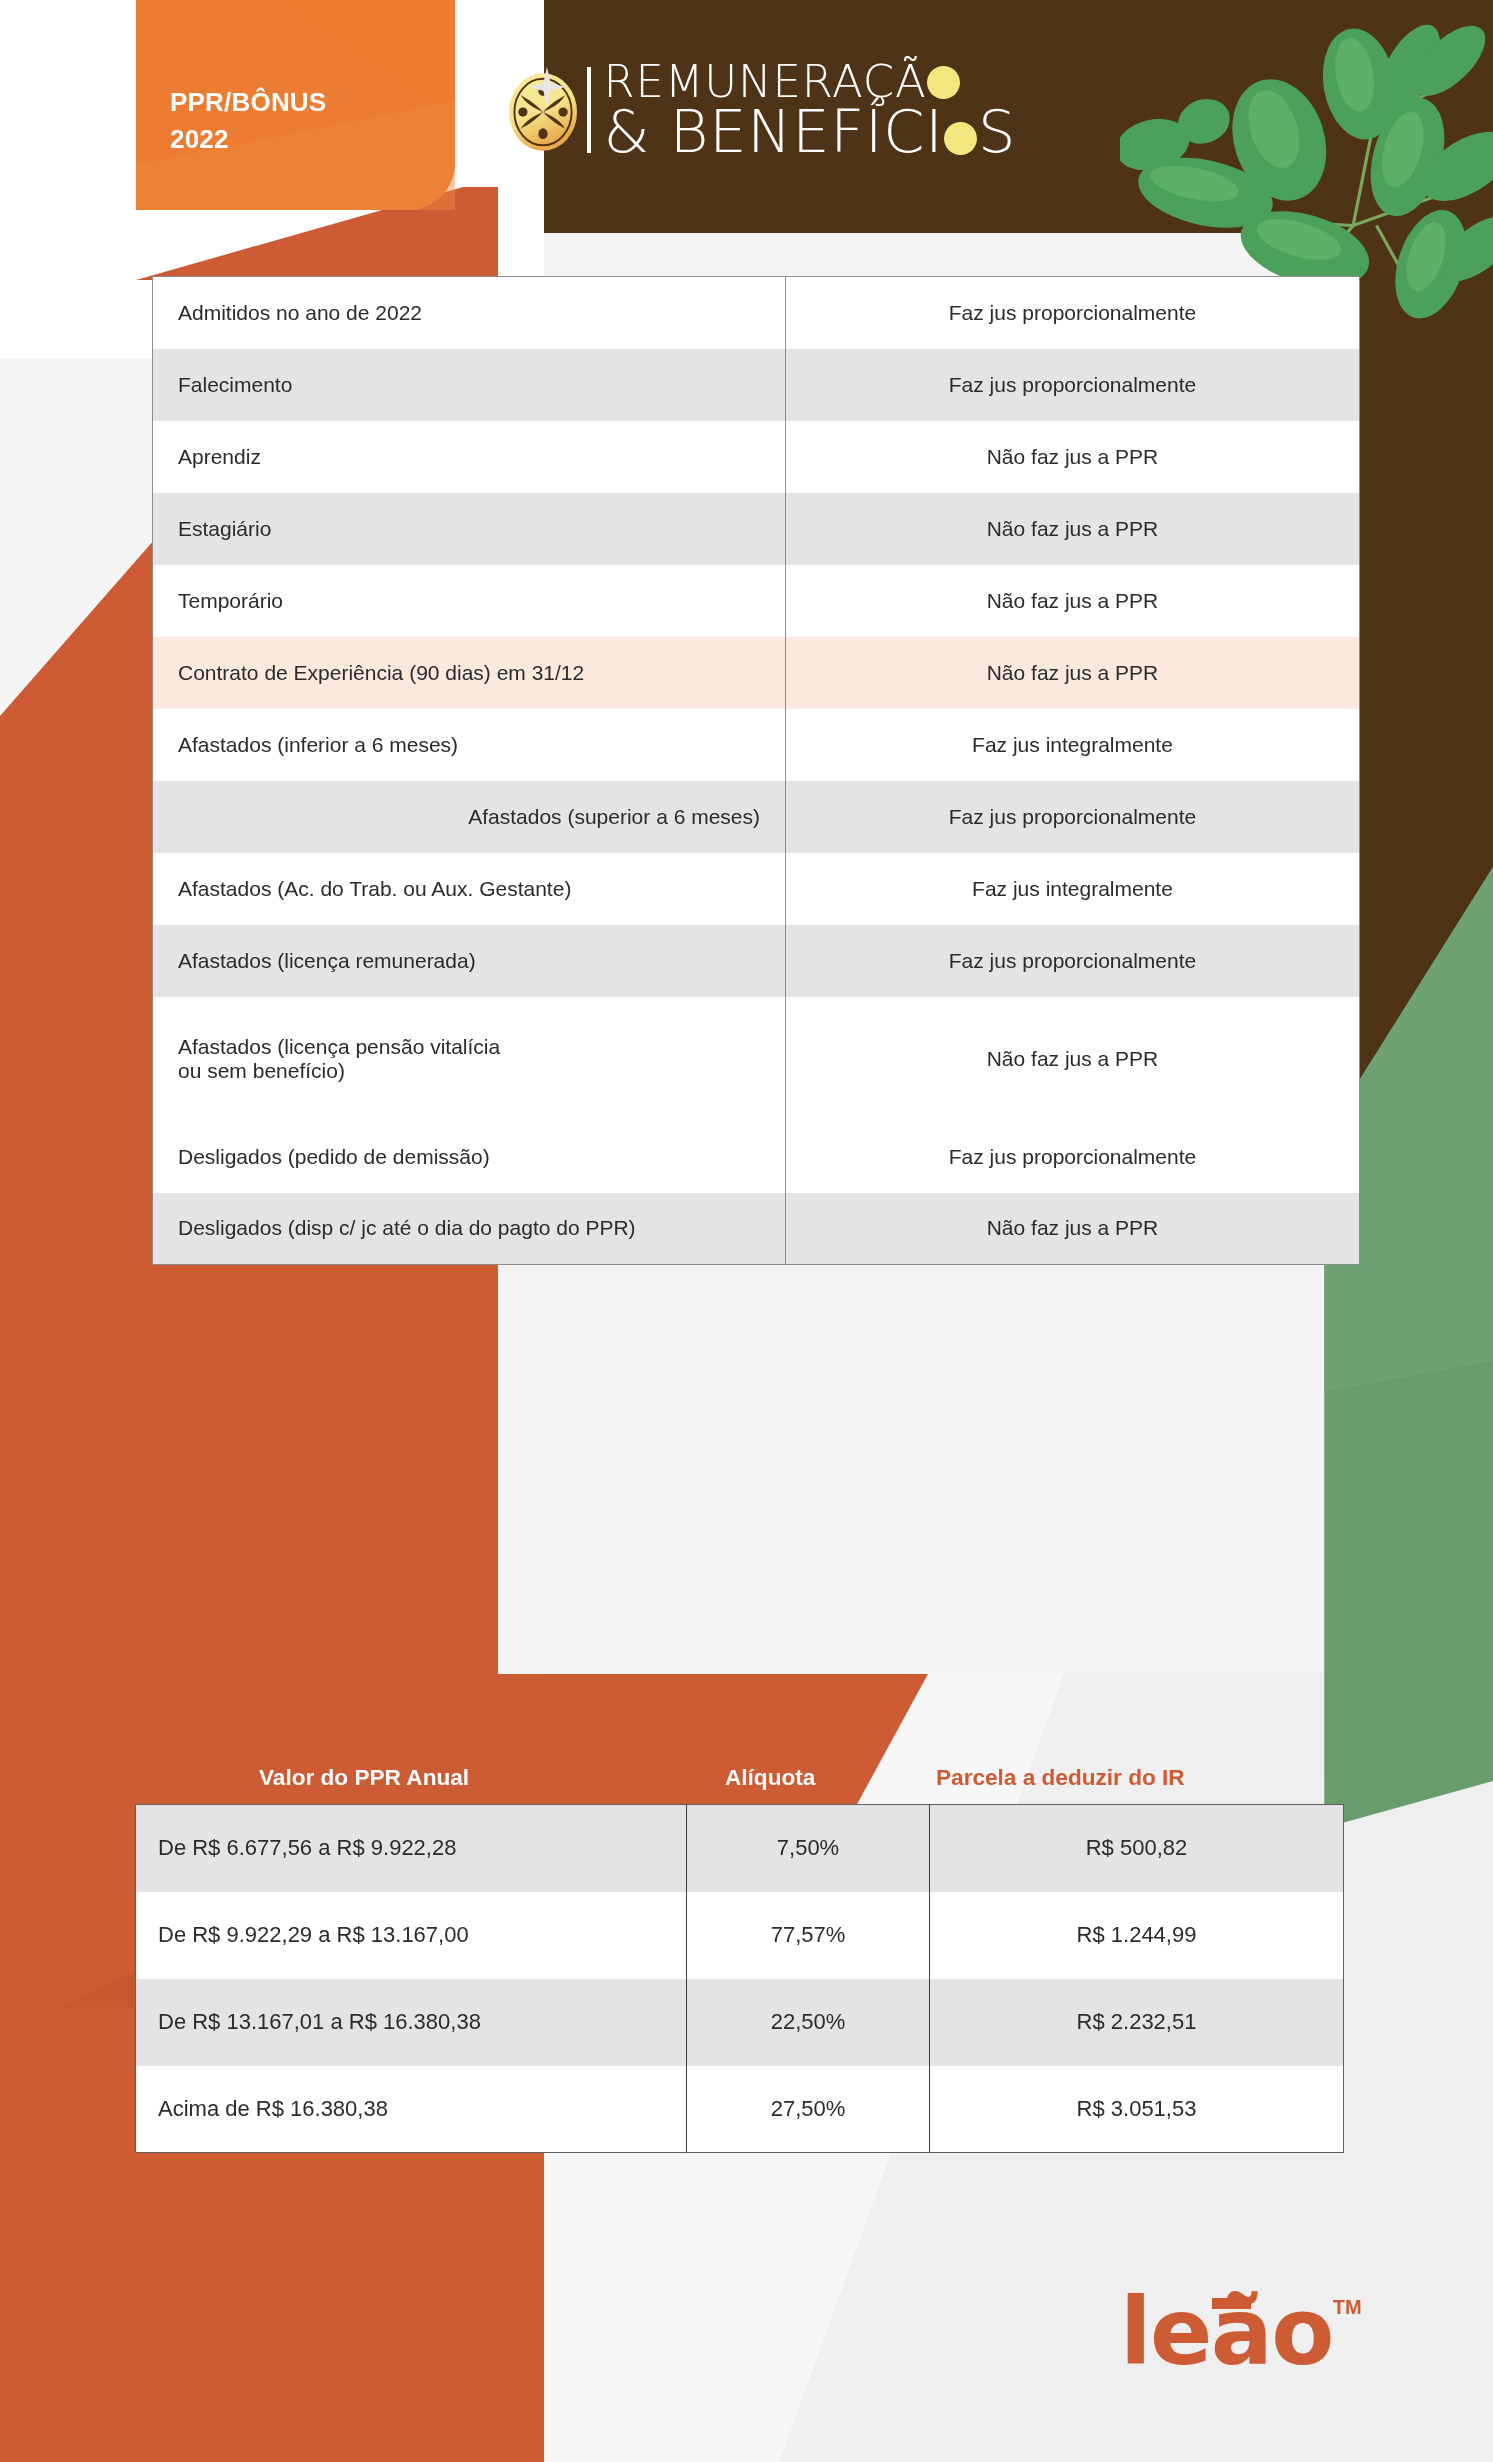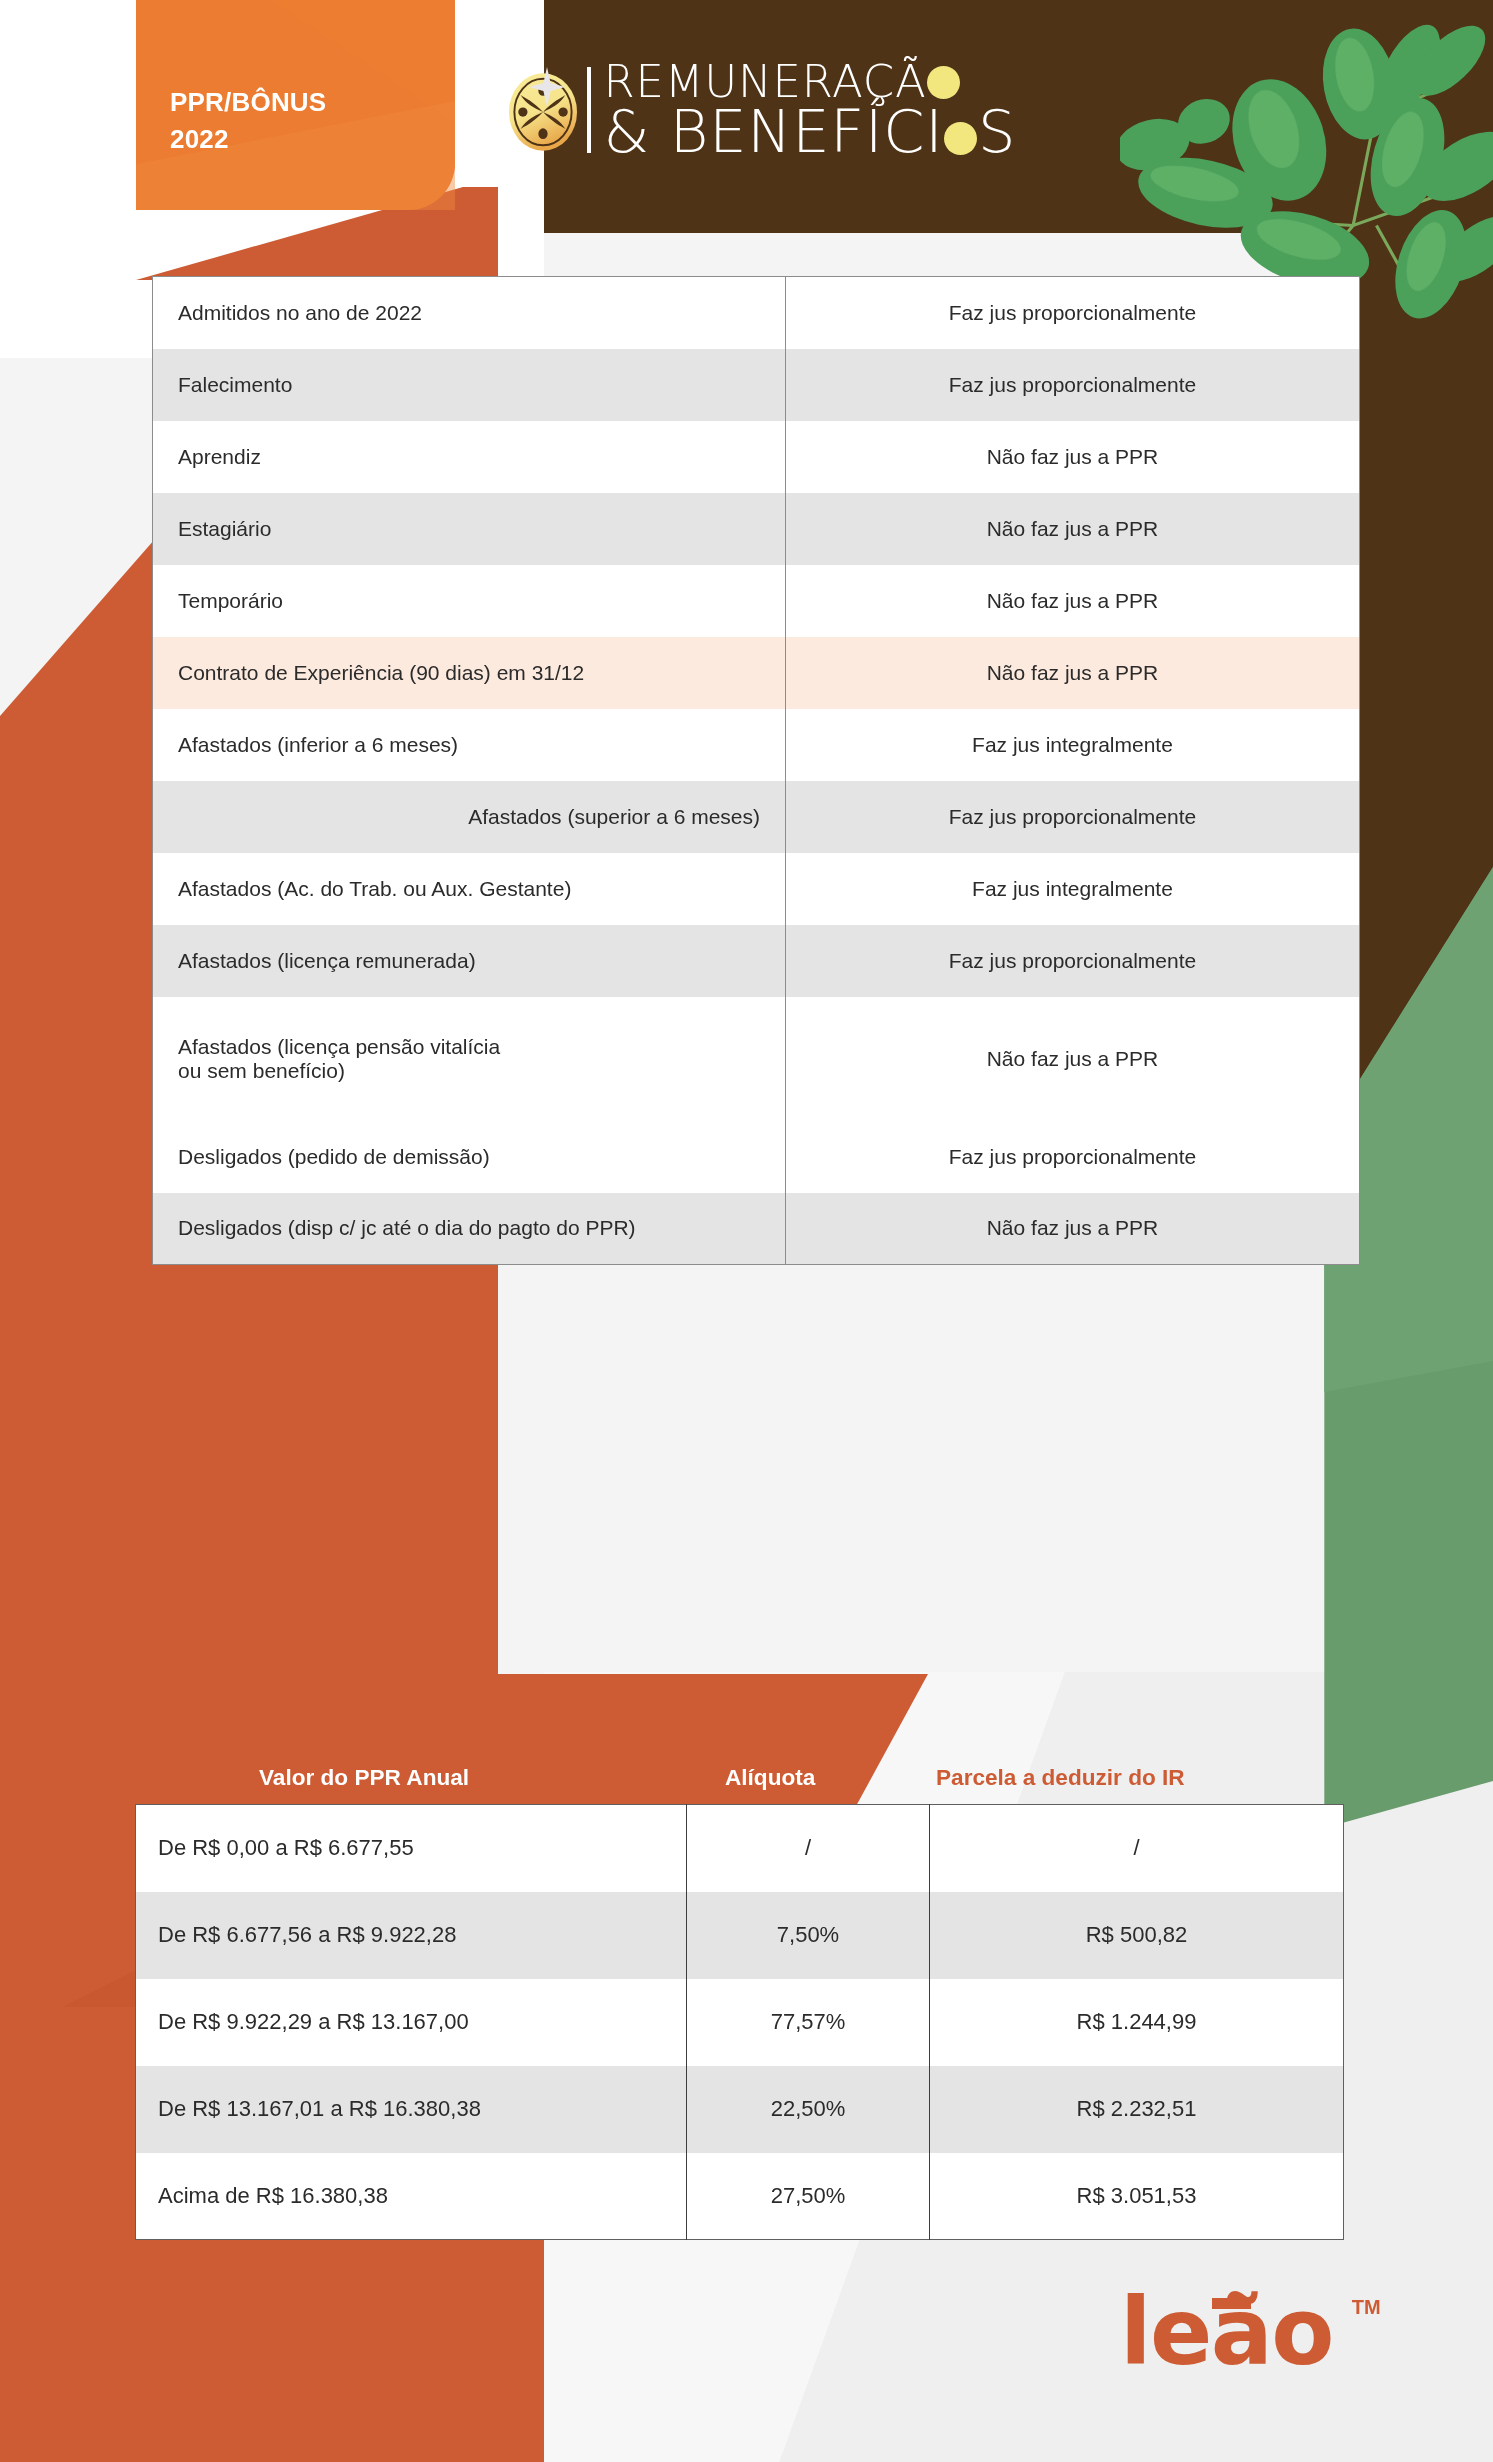--- a/index.html
+++ b/index.html
@@ -255,21 +255,21 @@
     color: #cd5c34; line-height: 1;
     letter-spacing: -1.6px;
     position: relative;
   }
   .leao-macron {
     position: absolute; left: 92px; top: 11px;
     width: 39px; height: 11px; background: #cd5c34;
   }
   .leao-tm {
     font-size: 20px; font-weight: bold; color: #cd5c34;
-    margin-left: 19px; margin-top: 9.3px;
+    margin-left: 0; margin-top: 9.3px;
     font-family: "Liberation Sans", sans-serif;
   }
 </style>
 </head>
 <body>
 
 <div id="page">
 
   <div class="bg bg-lightgrey"></div>
   <div class="bg bg-white-lr"></div>
@@ -435,25 +435,20 @@
     <div class="t2head-label t2h-3">Parcela a deduzir do IR</div>
   </div>
 
   <table class="table2">
     <colgroup>
         <col class="t2-col1">
         <col class="t2-col2">
         <col class="t2-col3">
       </colgroup>
     <tbody id="t2body">
-        <tr class="odd">
-          <td>De R$ 0,00 a R$ 6.677,55</td>
-          <td class="c">/</td>
-          <td class="c">/</td>
-        </tr>
         <tr class="even">
           <td>De R$ 6.677,56 a R$ 9.922,28</td>
           <td class="c">7,50%</td>
           <td class="c">R$ 500,82</td>
         </tr>
         <tr class="odd">
           <td>De R$ 9.922,29 a R$ 13.167,00</td>
           <td class="c">77,57%</td>
           <td class="c">R$ 1.244,99</td>
         </tr>

